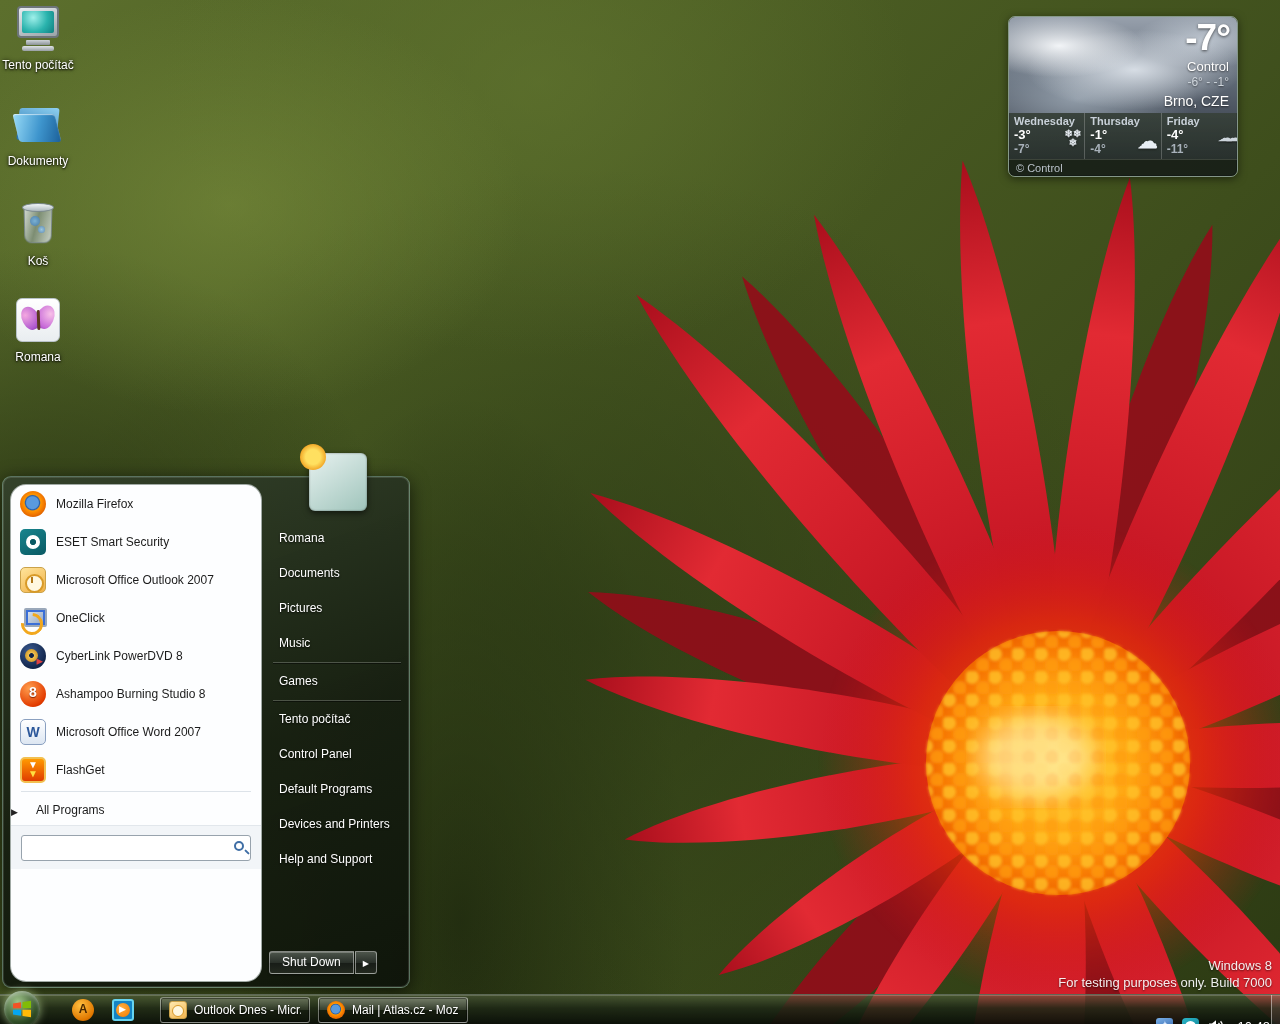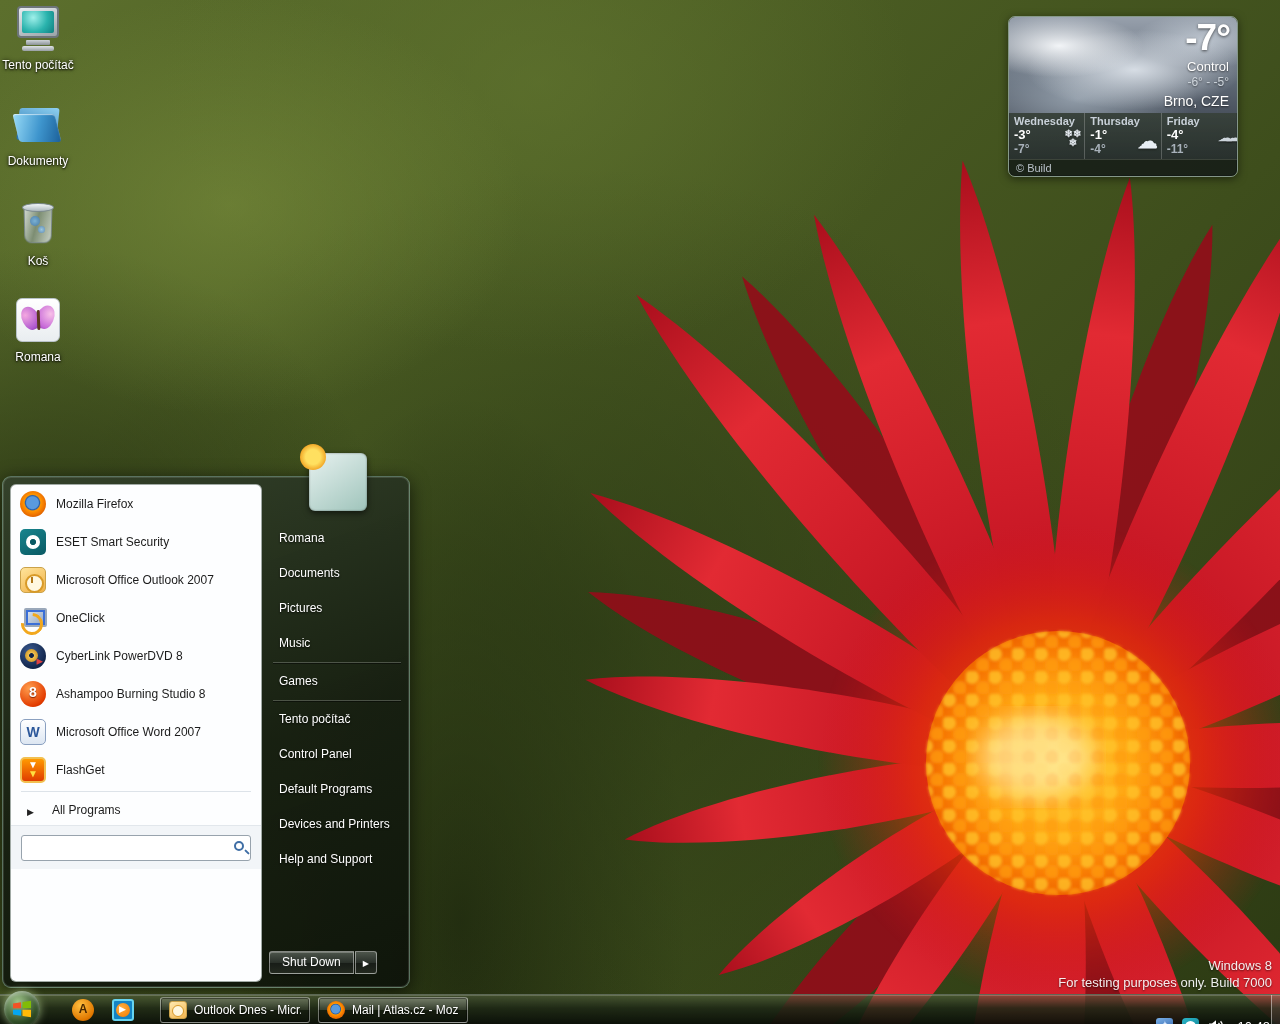--- a/index.html
+++ b/index.html
@@ -96,26 +96,26 @@
   .wicon.overcast::before { content:"☁☁"; font-size:15px; letter-spacing:-7px; color:#cdd5dc; }
   .gadget-footer { height:19px; background:rgba(12,16,22,.72); font-size:11px; color:#b9c1c9;
     padding:2px 0 0 7px; border-top:1px solid rgba(255,255,255,.15); }
 
   
   .start-menu { position:absolute; left:2px; top:476px; width:408px; height:512px;
     background:linear-gradient(160deg, rgba(52,66,44,.92), rgba(22,30,17,.94) 55%, rgba(14,20,10,.95));
     border:1px solid rgba(150,190,165,.55); border-radius:9px;
     box-shadow:0 4px 18px rgba(0,0,0,.65), inset 0 0 0 1px rgba(255,255,255,.12); }
   .sm-left { position:absolute; left:7px; top:7px; width:252px; height:498px;
-    background:#fdfeff; border:1px solid rgba(70,85,75,.5); border-radius:6px;
+    background:#fdfeff; border:1px solid rgba(70,85,75,.5); border-radius:16px;
     display:flex; flex-direction:column; overflow:hidden; }
   .prog { display:flex; align-items:center; gap:10px; padding:0 8px 0 9px; height:38px; flex:none; cursor:default; }
   .plabel { font-size:12px; color:#1b1b1b; white-space:nowrap; }
   .sm-sep { height:1px; background:#dde3e9; margin:2px 10px; flex:none; }
-  .allprog { display:flex; align-items:center; gap:18px; height:31px; padding-left:16px; flex:none; cursor:default; }
+  .allprog { display:flex; align-items:center; gap:18px; height:31px; flex:none; cursor:default; }
   .allprog .tri::before { content:"▶"; font-size:9px; color:#222; }
   .allprog .plabel { font-weight:400; }
   .search-row { flex:none; height:44px; background:#f2f5f8; border-top:1px solid #e2e7ec;
     display:flex; align-items:center; padding:0 10px; }
   .search-box { position:relative; width:100%; height:26px; }
   .search-box input { width:100%; height:26px; border:1px solid #98a3ad; border-radius:3px;
     padding:0 28px 0 8px; font-size:12px; outline:none; background:#fff; }
   .search-ico { position:absolute; right:7px; top:6px; width:10px; height:10px;
     border:2px solid #3f6ea5; border-radius:50%; }
   .search-ico::after { content:""; position:absolute; left:8px; top:8px; width:6px; height:2px;
@@ -350,21 +350,21 @@
 
 <div class="watermark">
   <div>Windows 8</div>
   <div>For testing purposes only. Build 7000</div>
 </div>
 
 <div class="gadget">
   <div class="gadget-top">
     <div class="g-temp">-7°</div>
     <div class="g-cond">Control</div>
-    <div class="g-range">-6°  -  -5°</div>
+    <div class="g-range">-6°  -  -1°</div>
     <div class="g-loc">Brno, CZE</div>
   </div>
   <div class="gadget-days">
     <div class="g-day">
       <div class="g-dayname">Wednesday</div>
       <div class="g-hi">-3°</div>
       <div class="g-lo">-7°</div>
       <span class="wicon snow"></span>
     </div>
     <div class="g-day">
@@ -373,21 +373,21 @@
       <div class="g-lo">-4°</div>
       <span class="wicon cloud"></span>
     </div>
     <div class="g-day">
       <div class="g-dayname">Friday</div>
       <div class="g-hi">-4°</div>
       <div class="g-lo">-11°</div>
       <span class="wicon overcast"></span>
     </div>
   </div>
-  <div class="gadget-footer">© Build</div>
+  <div class="gadget-footer">© Control</div>
 </div>
 
 <div class="start-menu">
   <div class="sm-left">
     <div class="prog">
       <span class="pi firefox"></span>
       <span class="plabel">Mozilla Firefox</span>
     </div>
     <div class="prog">
       <span class="pi eset"></span>

